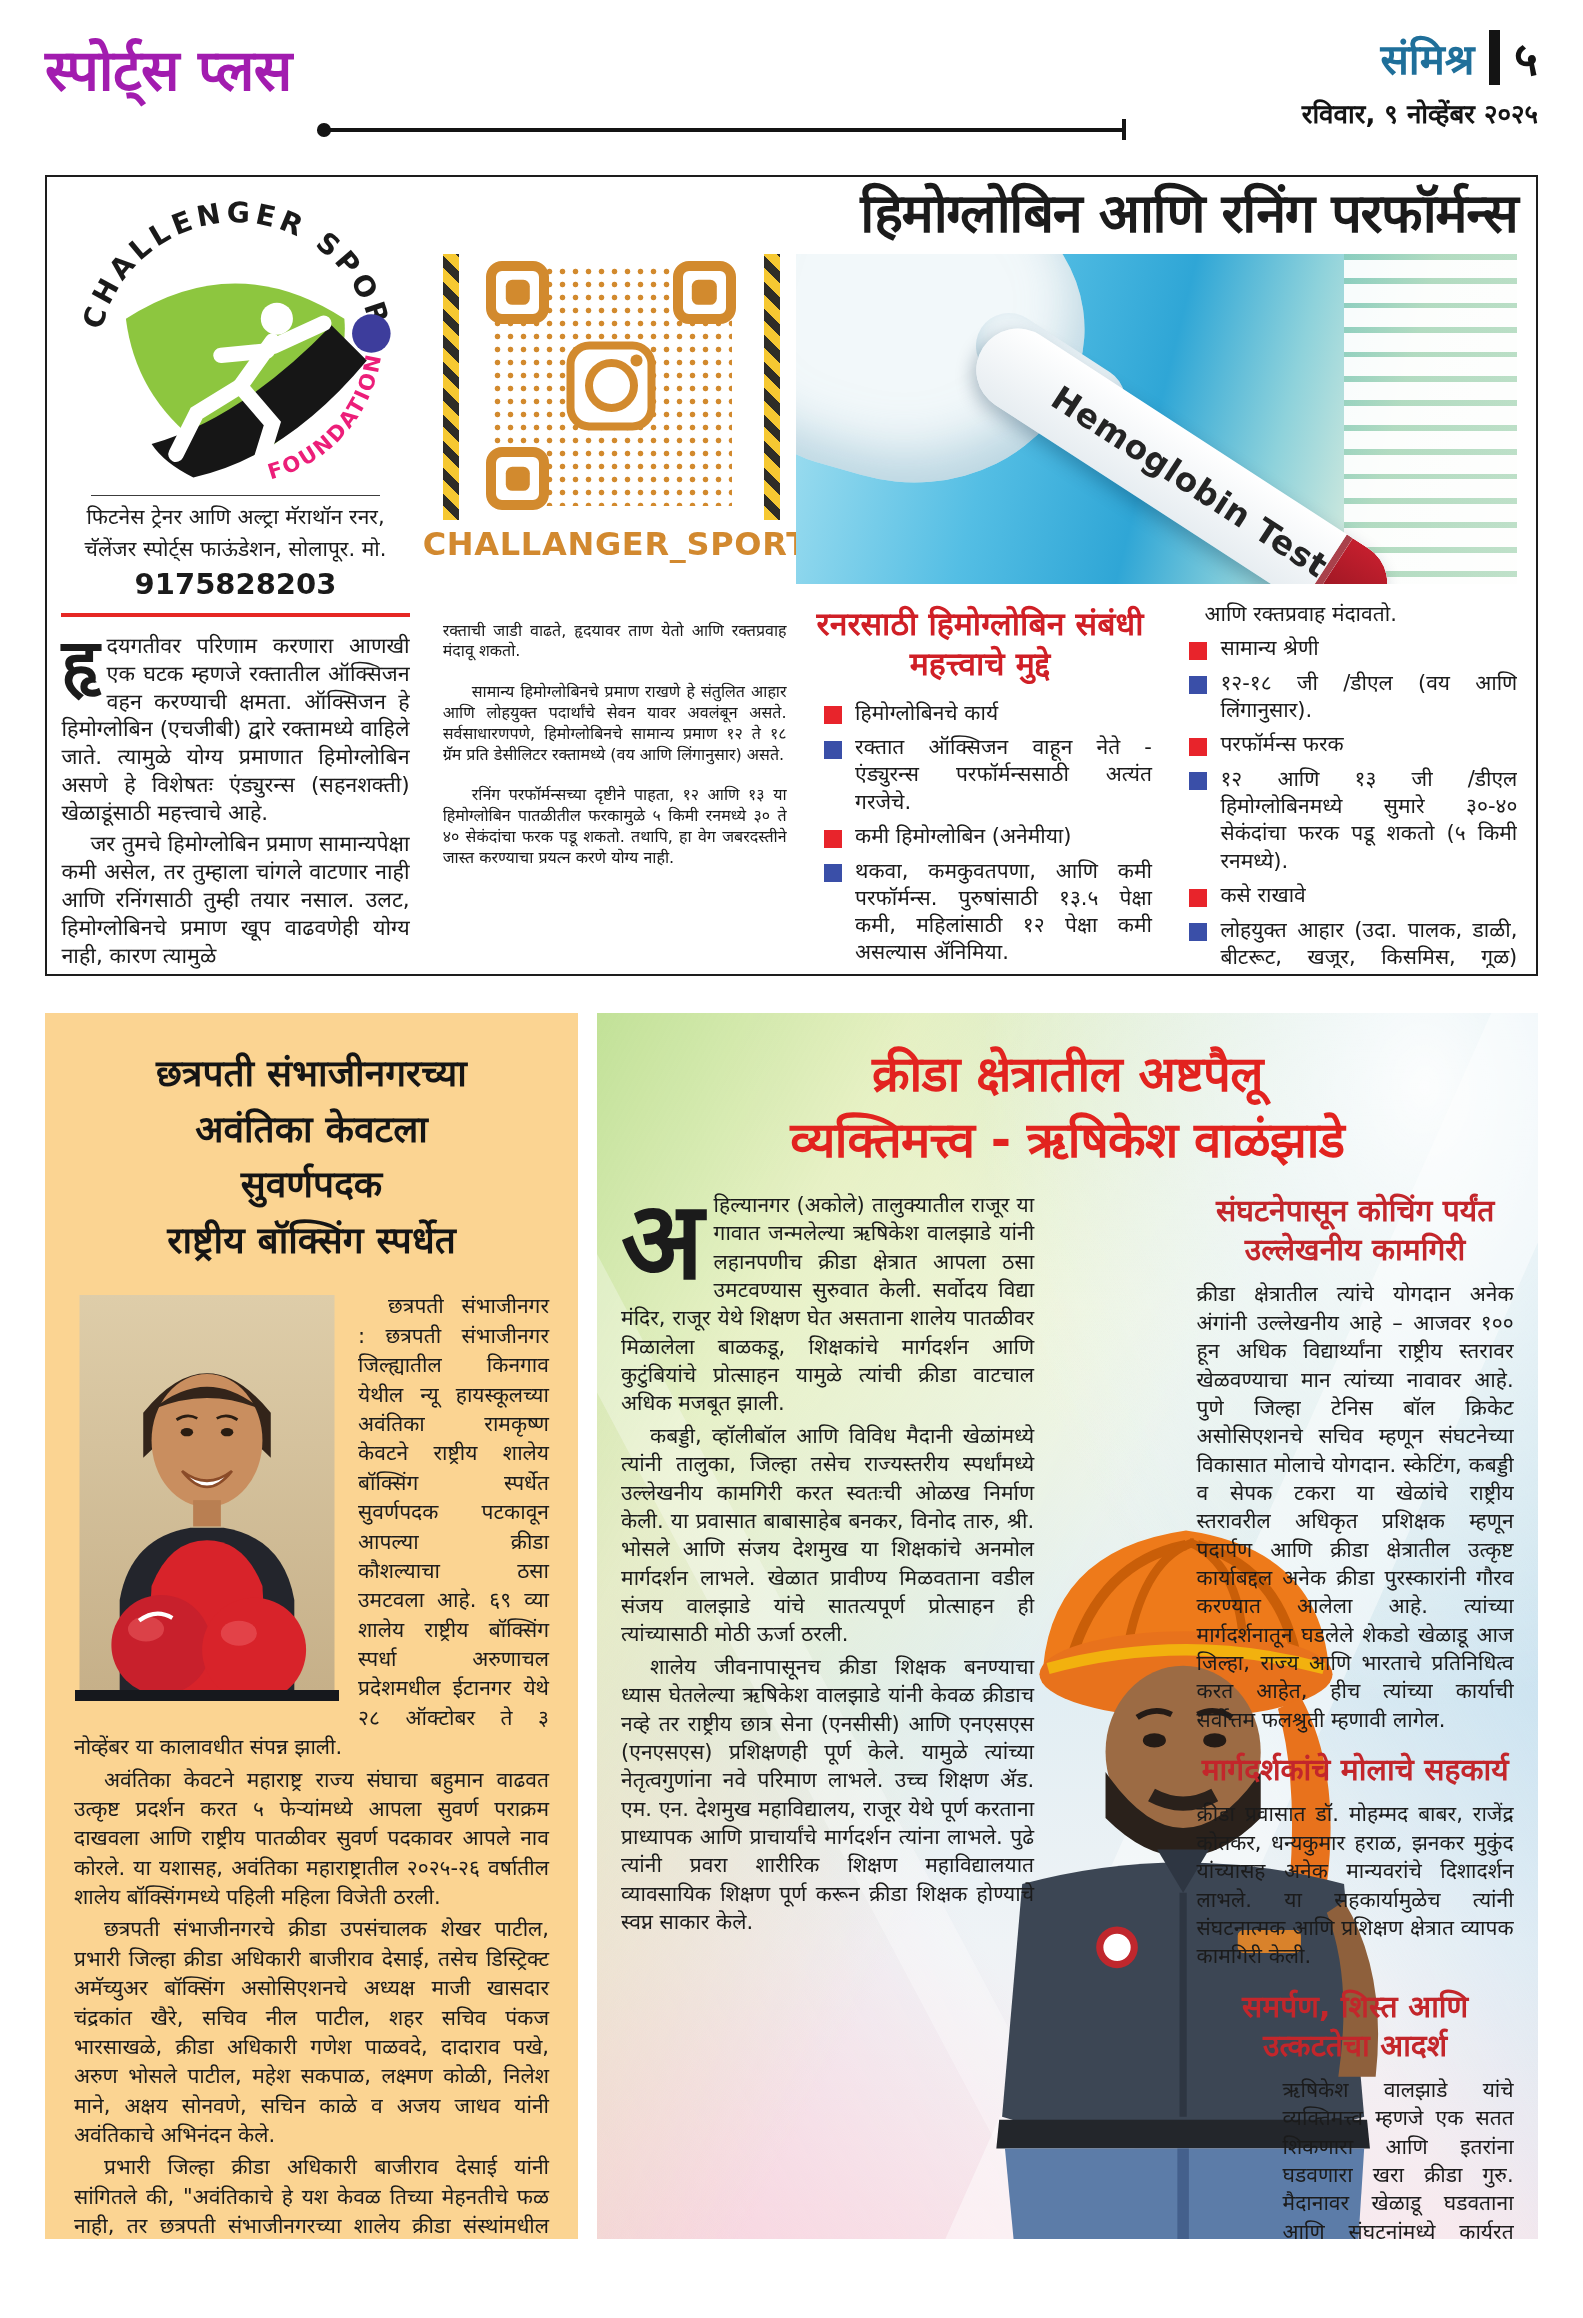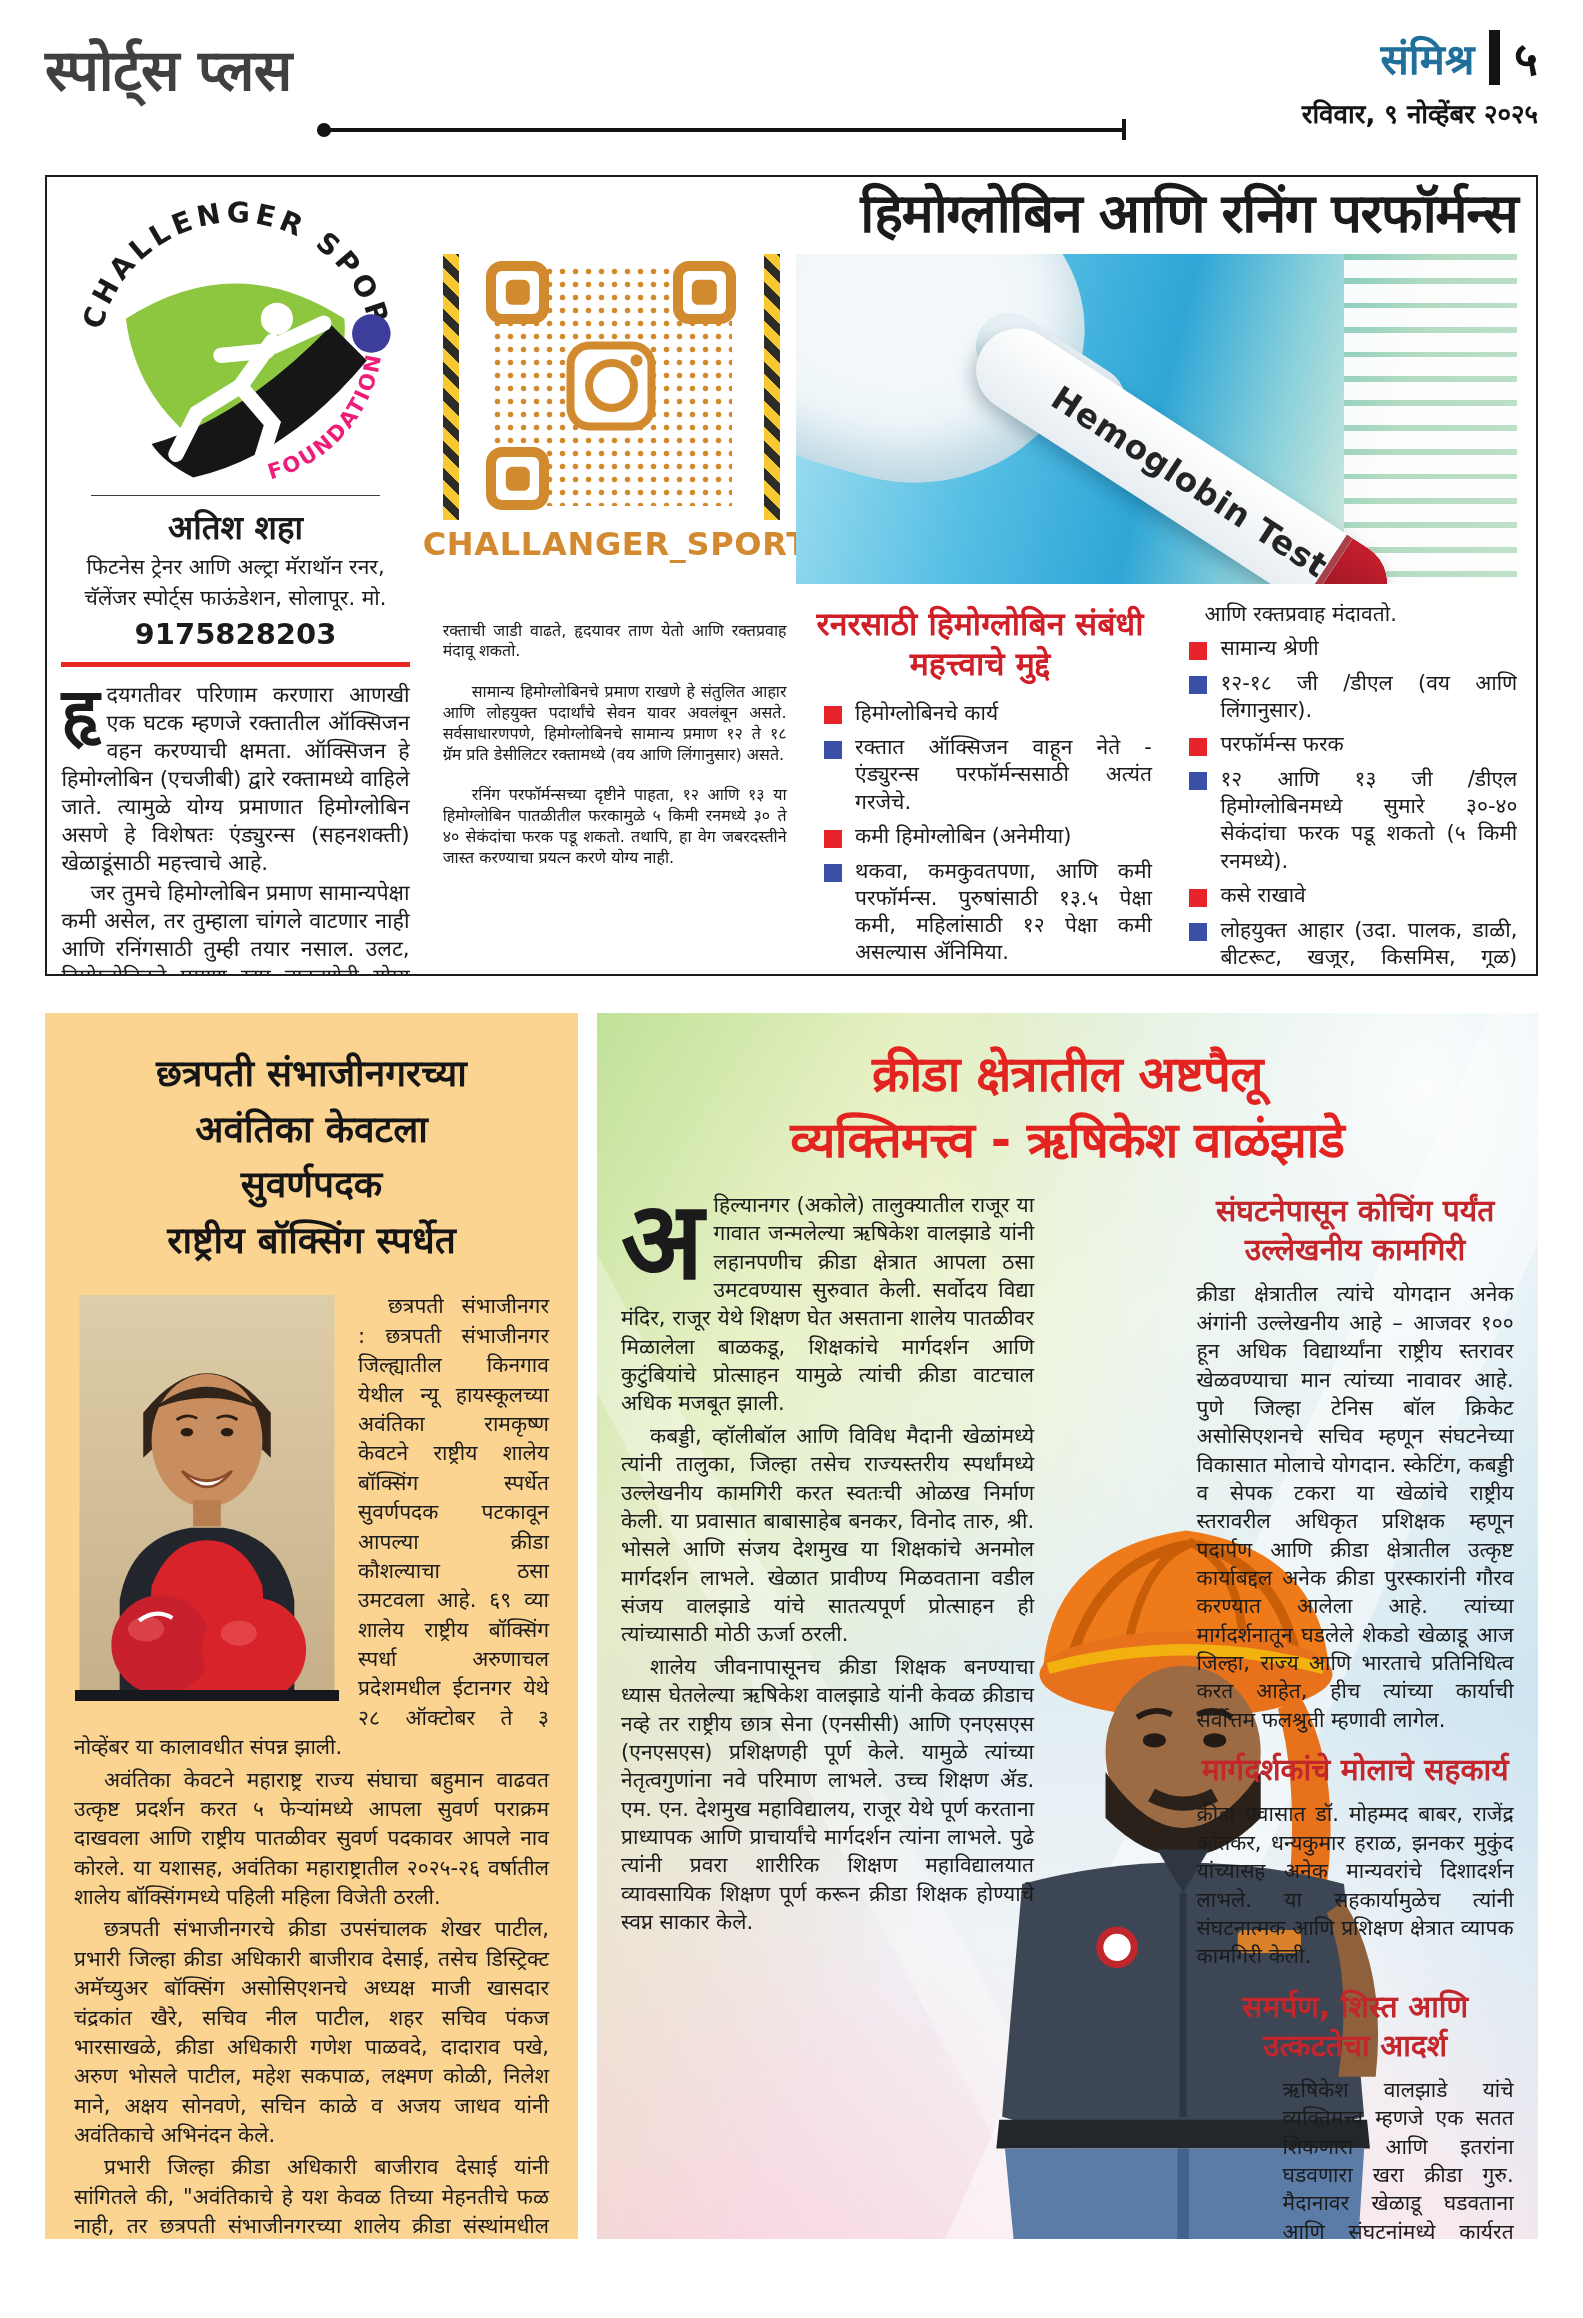--- a/index.html
+++ b/index.html
@@ -2,21 +2,21 @@
 <html style="font-size:11.5px"><head>
 <meta charset="utf-8">
 <style>
   * { margin:0; padding:0; box-sizing:border-box; }
   html,body { background:#e9e9e9; }
   body { font-family:"DejaVu Sans","Liberation Sans",sans-serif; color:#1b1b1b; }
   .page { position:relative; width:1583px; height:2319px; background:#fff; margin:0 auto; overflow:hidden; }
 
   
   .header { position:relative; height:162px; padding:0 45px; }
-  .masthead { position:absolute; left:45px; top:29px; font-size:57px; font-weight:900; color:#404040; letter-spacing:-0.7px; }
+  .masthead { position:absolute; left:45px; top:29px; font-size:57px; font-weight:900; color:#a21caf; letter-spacing:-0.7px; }
   .hdr-right { position:absolute; right:45px; top:26px; text-align:right; }
   .section-line { display:flex; align-items:center; justify-content:flex-end; gap:14.4px; }
   .section-name { color:#1F6F9A; font-size:42px; font-weight:900; }
   .section-bar { width:10.8px; height:55px; background:#141414; }
   .page-num { font-size:46px; font-weight:900; color:#141414; }
   .hdr-date { margin-top:7.2px; font-size:26px; font-weight:700; color:#141414; }
   .header-rule { position:absolute; left:327px; right:460px; top:128px; height:3.6px; background:#141414; }
   .header-rule::before { content:""; position:absolute; left:-10px; top:-5px; width:13.6px; height:13.6px; border-radius:50%; background:#141414; }
   .header-rule::after { content:""; position:absolute; right:-2.9px; top:-8.6px; width:3.6px; height:21px; background:#141414; }
 
@@ -146,21 +146,20 @@
         </g>
         <text font-size="44" font-weight="bold" fill="#1a1a1a" letter-spacing="7">
           <textPath href="#arcTop" startOffset="2%">CHALLENGER SPORTS</textPath>
         </text>
         <text font-size="33" font-weight="bold" fill="#EC1E79" letter-spacing="3">
           <textPath href="#arcBottom" startOffset="0%">FOUNDATION SOLAPUR</textPath>
         </text>
         <circle cx="462" cy="228" r="30" fill="#3D3D9C"></circle>
       </svg>
       <hr class="thin-rule">
-      <div class="author-name">अतिश शहा</div>
       <div class="author-line">फिटनेस ट्रेनर आणि अल्ट्रा मॅराथॉन रनर,</div>
       <div class="author-line">चॅलेंजर स्पोर्ट्स फाऊंडेशन, सोलापूर. मो.</div>
       <div class="author-phone">9175828203</div>
       <div class="red-rule"></div>
       <div class="body-text">
         <p><span class="dropcap">हृ</span><span>दयगतीवर परिणाम करणारा आणखी एक घटक म्हणजे रक्तातील ऑक्सिजन वहन करण्याची क्षमता. ऑक्सिजन हे हिमोग्लोबिन (एचजीबी) द्वारे रक्तामध्ये वाहिले जाते. त्यामुळे योग्य प्रमाणात हिमोग्लोबिन असणे हे विशेषतः एंड्युरन्स (सहनशक्ती) खेळाडूंसाठी महत्त्वाचे आहे.</span></p>
         <p class="ind">जर तुमचे हिमोग्लोबिन प्रमाण सामान्यपेक्षा कमी असेल, तर तुम्हाला चांगले वाटणार नाही आणि रनिंगसाठी तुम्ही तयार नसाल. उलट, हिमोग्लोबिनचे प्रमाण खूप वाढवणेही योग्य नाही, कारण त्यामुळे</p>
       </div>
     </div>
 

